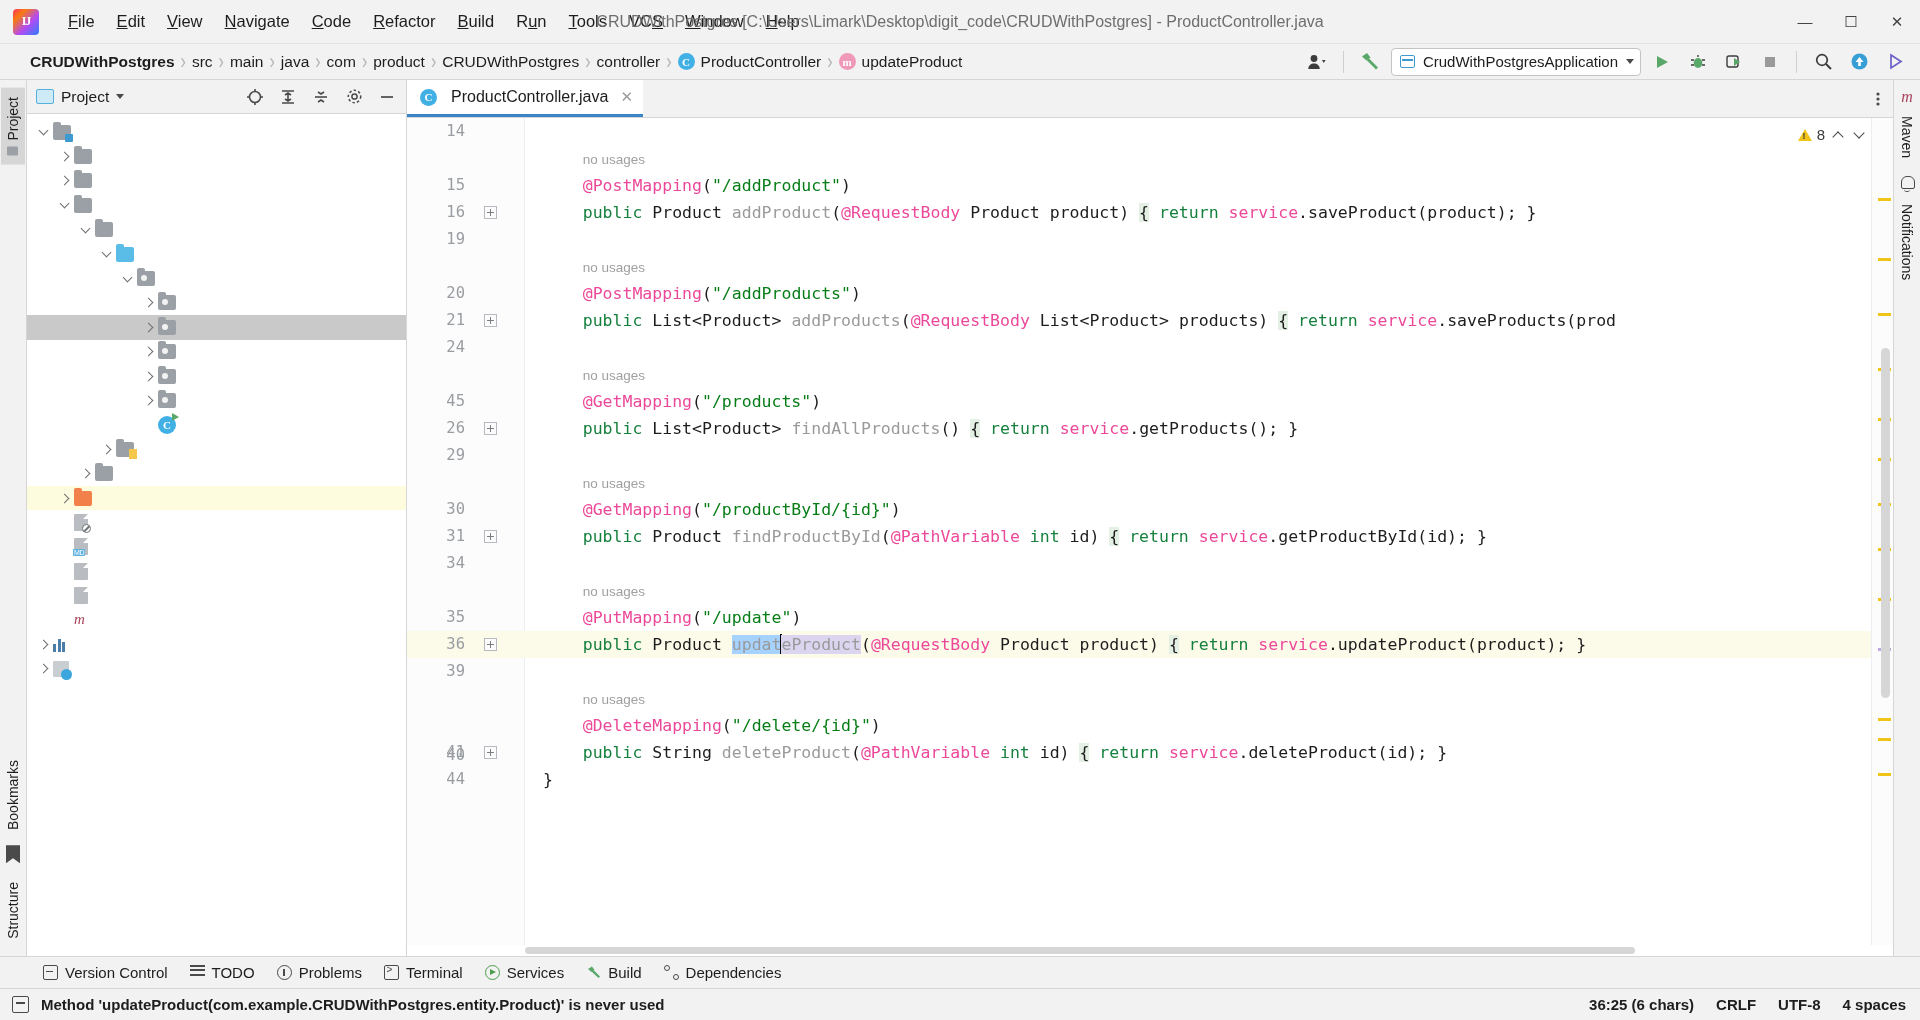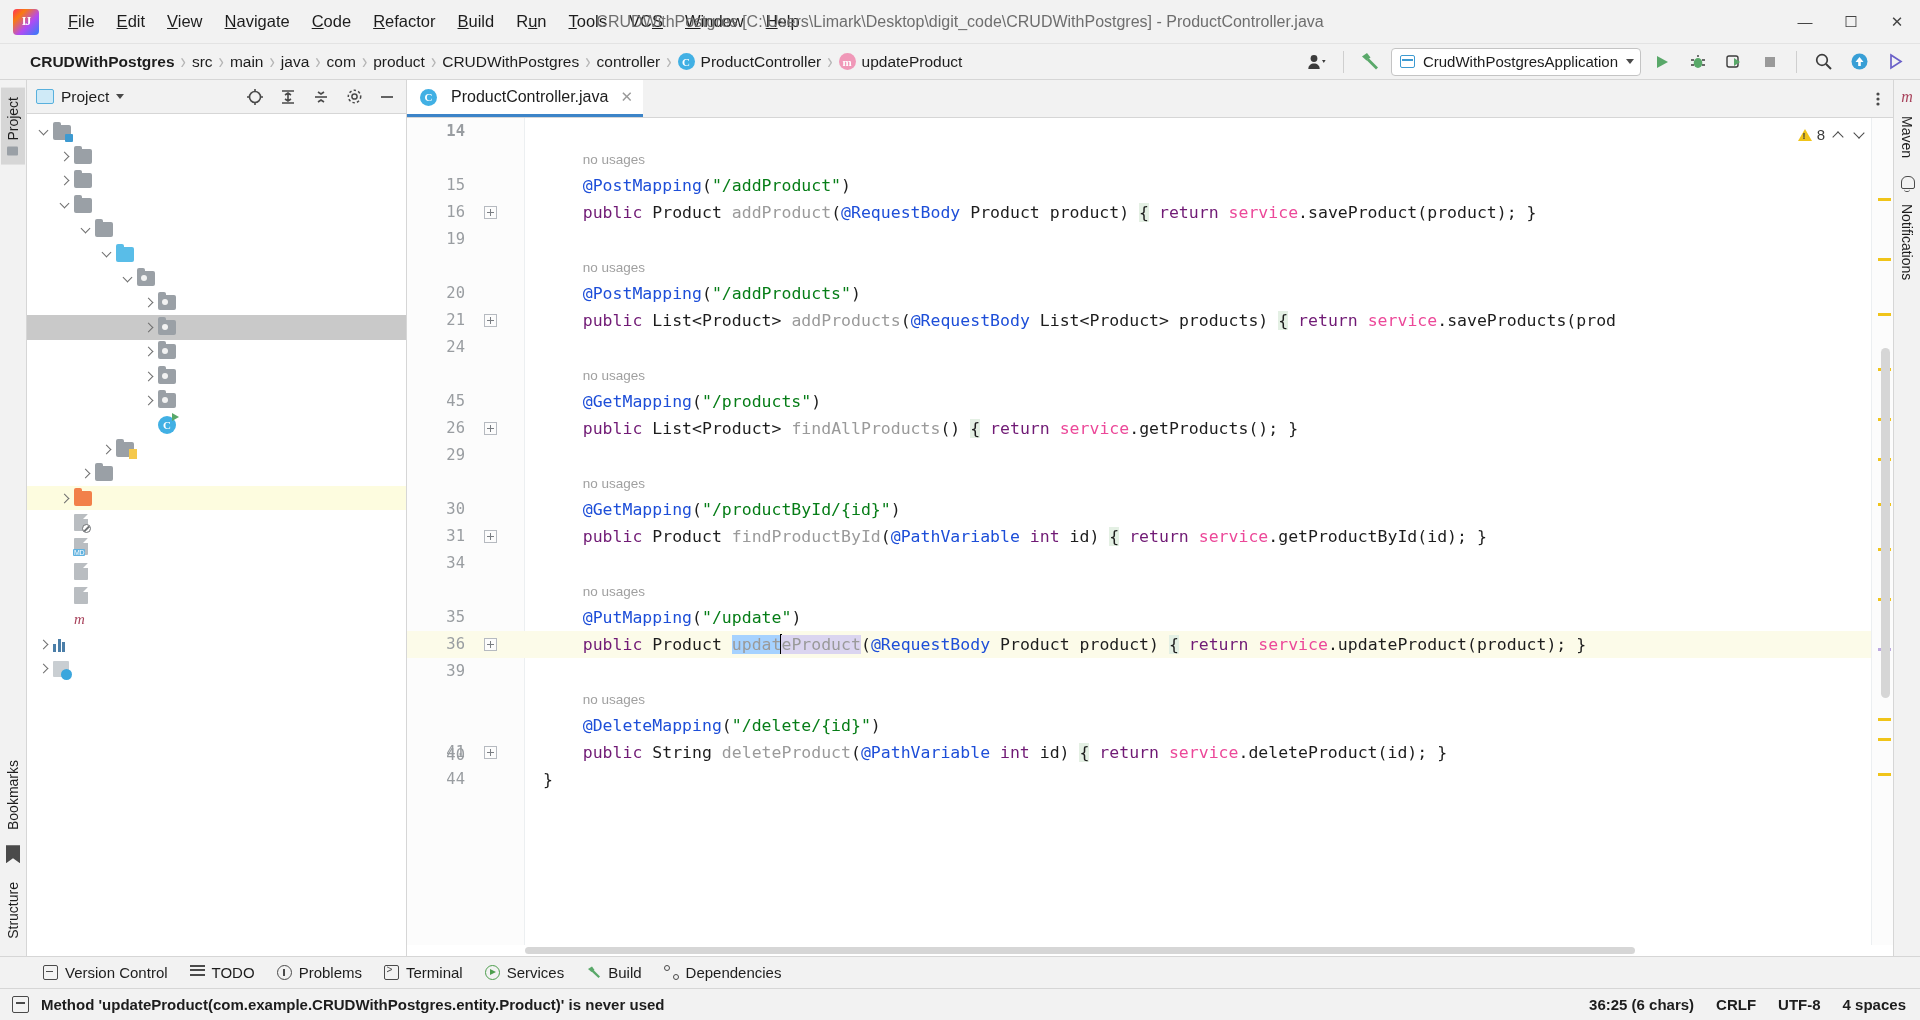--- a/index.html
+++ b/index.html
@@ -160,22 +160,22 @@
   .fold:after{content:"";position:absolute;left:5px;top:2px;width:1px;height:7px;background:#7a7e83;}
   .gutter-sep{position:absolute;right:0;top:0;bottom:0;width:1px;background:#eceff1;}
 
   .code{
     flex:1; position:relative; font-family:"DejaVu Sans Mono", monospace; font-size:16.5px;
     line-height:27px; white-space:pre; overflow:hidden; padding-left:18px;
   }
   .ln{ position:absolute; left:18px; white-space:pre; height:27px; line-height:27px;}
   .caretline{ position:absolute; left:0; right:0; height:27px; background:#fcfbe9; }
   .usages{ color:#a0a0a0; font-size:13.5px; font-family:"Liberation Sans",sans-serif; }
-  .kw{ color:#701a75;margin-top:35px; }
-  .anno{ color:#1d4ed8; }
+  .kw{ color:#15803d;margin-top:35px; }
+  .anno{ color:#ec4899; }
   .str{ color:#067d17; }
   .typ{ color:#1d1d1d; }
   .mth{ color:#9a9a9a; }
   .fld{ color:#ec4899; }
   .pln{ color:#1d1d1d; }
   .brace-hl{ background:#e4f0e4; }
   .sel{ background:#a6d2ff; }
   .idhl{ background:#dbd5f0; }
   .cursor{
     display:inline-block; width:0; border-left:2px solid #000; height:20px; vertical-align:-4px; margin:0 -1px;
@@ -617,21 +617,21 @@
               <circle cx="2" cy="3" r="1.6" fill="#4a4a4a"></circle>
               <circle cx="2" cy="8" r="1.6" fill="#4a4a4a"></circle>
               <circle cx="2" cy="13" r="1.6" fill="#4a4a4a"></circle>
             </svg>
         </div>
       </div>
 
       <div class="codearea">
         <div class="gutter" id="gutter">
           <div class="gutter-sep"></div>
-        <div class="gutter-num" style="top: 0px; line-height: 27px; font-weight: bold;">14</div>
+        <div class="gutter-num" style="top: 0px; line-height: 27px;">14</div>
             <div class="gutter-num" style="top: 54px; line-height: 27px;">15</div>
             <div class="gutter-num" style="top: 81px; line-height: 27px;">16</div>
             <div class="fold" style="top: 88px;"></div>
             <div class="gutter-num" style="top: 108px; line-height: 27px;">19</div>
             <div class="gutter-num" style="top: 162px; line-height: 27px;">20</div>
             <div class="gutter-num" style="top: 189px; line-height: 27px;">21</div>
             <div class="fold" style="top: 196px;"></div>
             <div class="gutter-num" style="top: 216px; line-height: 27px;">24</div>
             <div class="gutter-num" style="top: 270px; line-height: 27px;">45</div>
             <div class="gutter-num" style="top: 297px; line-height: 27px;">26</div>

